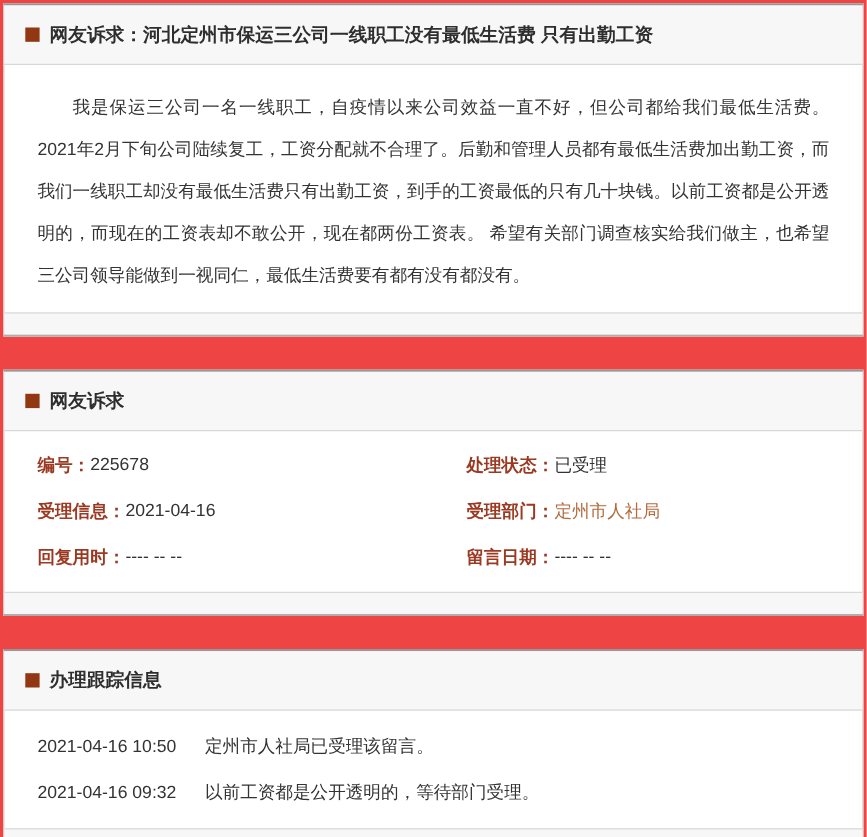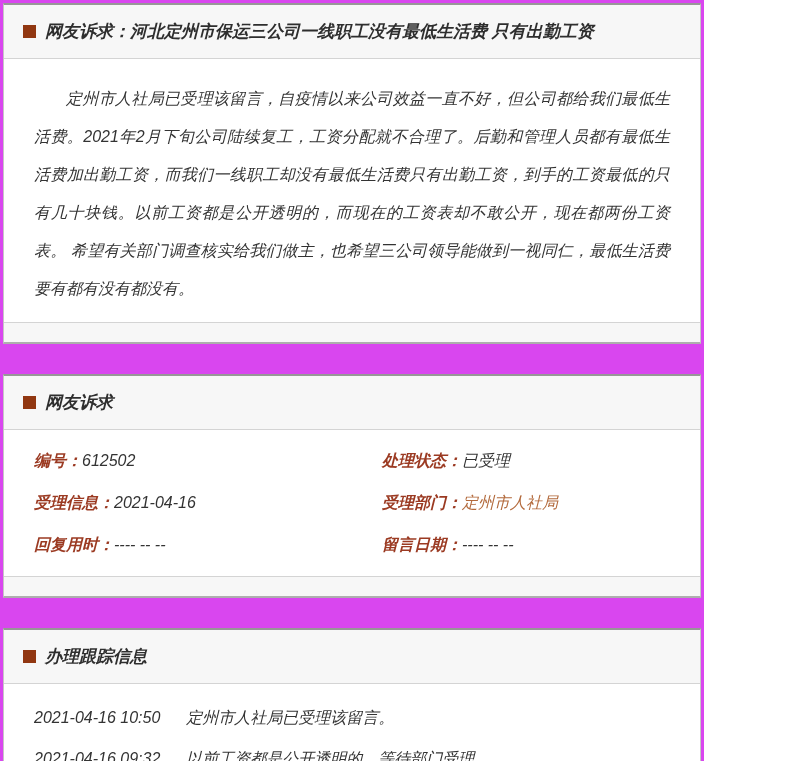--- a/index.html
+++ b/index.html
@@ -2,27 +2,26 @@
 <html><head>
 <meta charset="utf-8">
 <style>
   html, body {
     margin: 0;
     padding: 0;
     background: #ffffff;
     font-family: "Liberation Sans", "DejaVu Sans", sans-serif;
   }
   .page {
-    width: 704px;
+    width: 788px;
     height: 761px;
     box-sizing: border-box;
     padding: 3px 3px 0 3px;
-    background: #d946ef;
+    background: #ef4444;
     overflow: hidden;
-    font-style: italic;
   }
   .panel {
     box-sizing: border-box;
     background: #ffffff;
     border: 1px solid #c6c6c6;
     border-top: 2px solid #979797;
     border-bottom: 2px solid #aeaeae;
     margin-bottom: 30px;
   }
   .panel-header {
@@ -100,33 +99,33 @@
 </head>
 <body>
 
 <div class="page">
 
   <section class="panel">
     <div class="panel-header">
       <span class="bullet"></span>
       <h2 class="panel-title">网友诉求：河北定州市保运三公司一线职工没有最低生活费 只有出勤工资</h2>
     </div>
-    <div class="complaint-body">定州市人社局已受理该留言，自疫情以来公司效益一直不好，但公司都给我们最低生活费。2021年2月下旬公司陆续复工，工资分配就不合理了。后勤和管理人员都有最低生活费加出勤工资，而我们一线职工却没有最低生活费只有出勤工资，到手的工资最低的只有几十块钱。以前工资都是公开透明的，而现在的工资表却不敢公开，现在都两份工资表。 希望有关部门调查核实给我们做主，也希望三公司领导能做到一视同仁，最低生活费要有都有没有都没有。</div>
+    <div class="complaint-body">我是保运三公司一名一线职工，自疫情以来公司效益一直不好，但公司都给我们最低生活费。2021年2月下旬公司陆续复工，工资分配就不合理了。后勤和管理人员都有最低生活费加出勤工资，而我们一线职工却没有最低生活费只有出勤工资，到手的工资最低的只有几十块钱。以前工资都是公开透明的，而现在的工资表却不敢公开，现在都两份工资表。 希望有关部门调查核实给我们做主，也希望三公司领导能做到一视同仁，最低生活费要有都有没有都没有。</div>
     <div class="panel-footer"></div>
   </section>
 
   <section class="panel">
     <div class="panel-header">
       <span class="bullet"></span>
       <h2 class="panel-title">网友诉求</h2>
     </div>
     <div class="info-grid">
       <div class="info-item">
         <span class="info-label">编号：</span>
-          <span class="info-value">612502</span>
+          <span class="info-value">225678</span>
       </div>
       <div class="info-item">
         <span class="info-label">处理状态：</span>
           <span class="info-value">已受理</span>
       </div>
       <div class="info-item">
         <span class="info-label">受理信息：</span>
           <span class="info-value">2021-04-16</span>
       </div>
       <div class="info-item">

